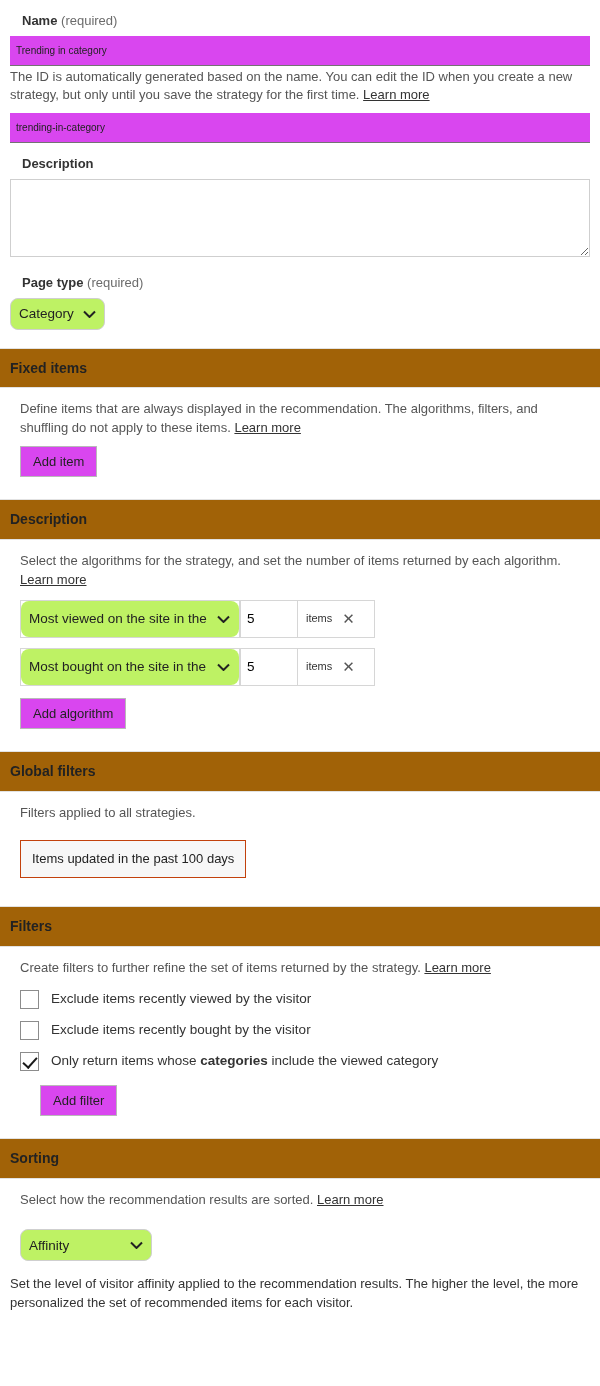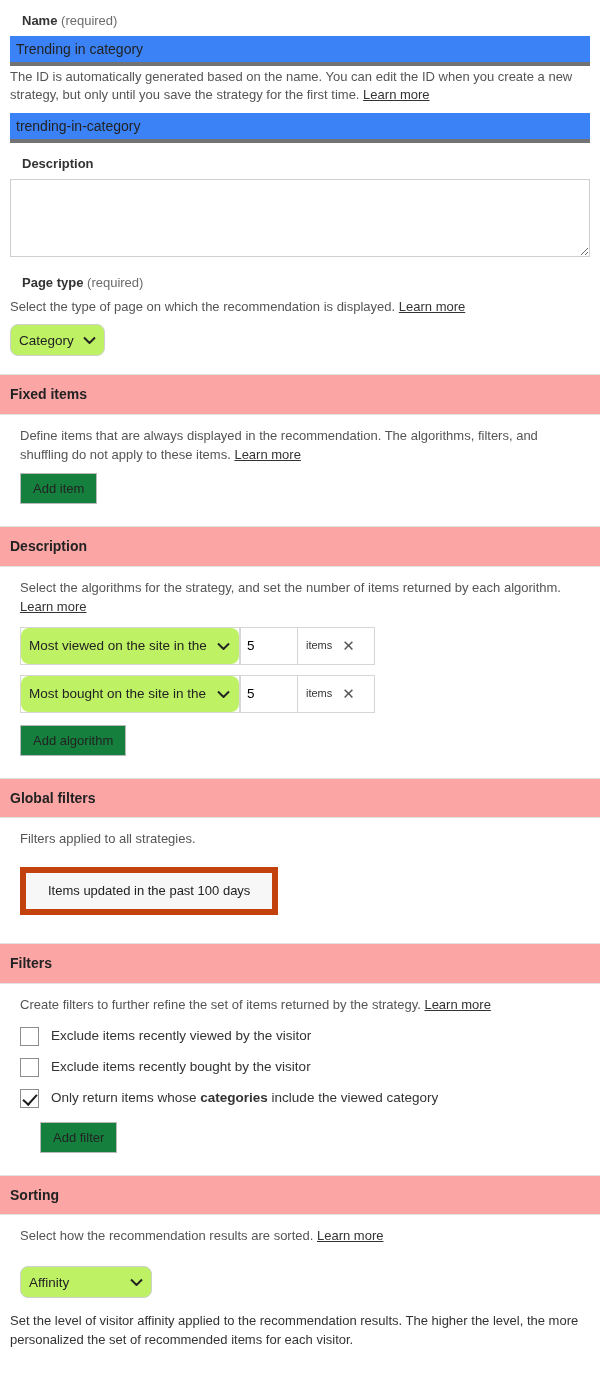--- a/index.html
+++ b/index.html
@@ -36,24 +36,24 @@
   a.learn {
     color: #333;
     text-decoration: underline;
     cursor: pointer;
   }
 
   input.text-input {
     width: 100%;
     height: 30px;
     border: none;
-    border-bottom: 4px solid #737373;
-    background: #3b82f6;
+    border-bottom: 1px solid #737373;
+    background: #d946ef;
     padding: 0 6px;
-    font-size: 14px;
+    font-size: 10px;
     font-family: "Liberation Sans", sans-serif;
     color: #222;
     outline: none;
   }
 
   textarea.desc-input {
     width: 100%;
     height: 78px;
     border: 1px solid #cfcfcf;
     background: #ffffff;
@@ -86,34 +86,34 @@
     position: absolute;
     right: 9px;
     top: 50%;
     transform: translateY(-50%);
     pointer-events: none;
     width: 13px;
     height: 8px;
   }
 
   .section-header {
-    background: #fca5a5;
+    background: #a16207;
     border-top: 1px solid #e2e2e2;
     border-bottom: 1px solid #e2e2e2;
     padding: 10px 10px;
     font-weight: bold;
     font-size: 14px;
     color: #222;
     margin: 18px -10px 0 -10px;
   }
 
   .section-body { padding: 0 0 4px 0; }
 
   button.ghost-btn {
-    background: #15803d;
+    background: #d946ef;
     border: 1px solid #b9b9b9;
     color: #222;
     font-size: 13px;
     font-family: "Liberation Sans", sans-serif;
     padding: 7px 12px;
     cursor: pointer;
   }
 
   
   .algo-row {
@@ -155,23 +155,23 @@
     padding: 0 9px 0 2px;
     color: #555;
     font-size: 15px;
     cursor: pointer;
     background: none;
     border: none;
   }
 
   .global-filter-chip {
     display: inline-block;
-    border: 6px solid #c2410c;
+    border: 1px solid #c2410c;
     background: #f7f7f7;
-    padding: 9px 22px;
+    padding: 9px 11px;
     font-size: 13px;
     margin: 10px 0 6px 10px;
     color: #222;
   }
 
   
   .check-row {
     display: flex;
     align-items: center;
     margin: 12px 0 12px 10px;
@@ -227,24 +227,20 @@
   
   <div class="field-label">
     <b>Description</b>
   </div>
   <textarea class="desc-input" placeholder="" style=""></textarea>
 
   
   <div class="field-label">
     <b>Page type</b>
     <span class="muted">(required)</span>
-  </div>
-  <div class="help-text">
-    <span>Select the type of page on which the recommendation is displayed.</span>
-    <a class="learn">Learn more</a>
   </div>
   <div class="select-wrap">
     <select class="styled">
       <option>Category</option>
     </select>
     <svg class="chev" viewBox="0 0 13 8">
       <path d="M1 1.5 L6.5 7 L12 1.5" fill="none" stroke="#222" stroke-width="2"></path>
     </svg>
   </div>
 

